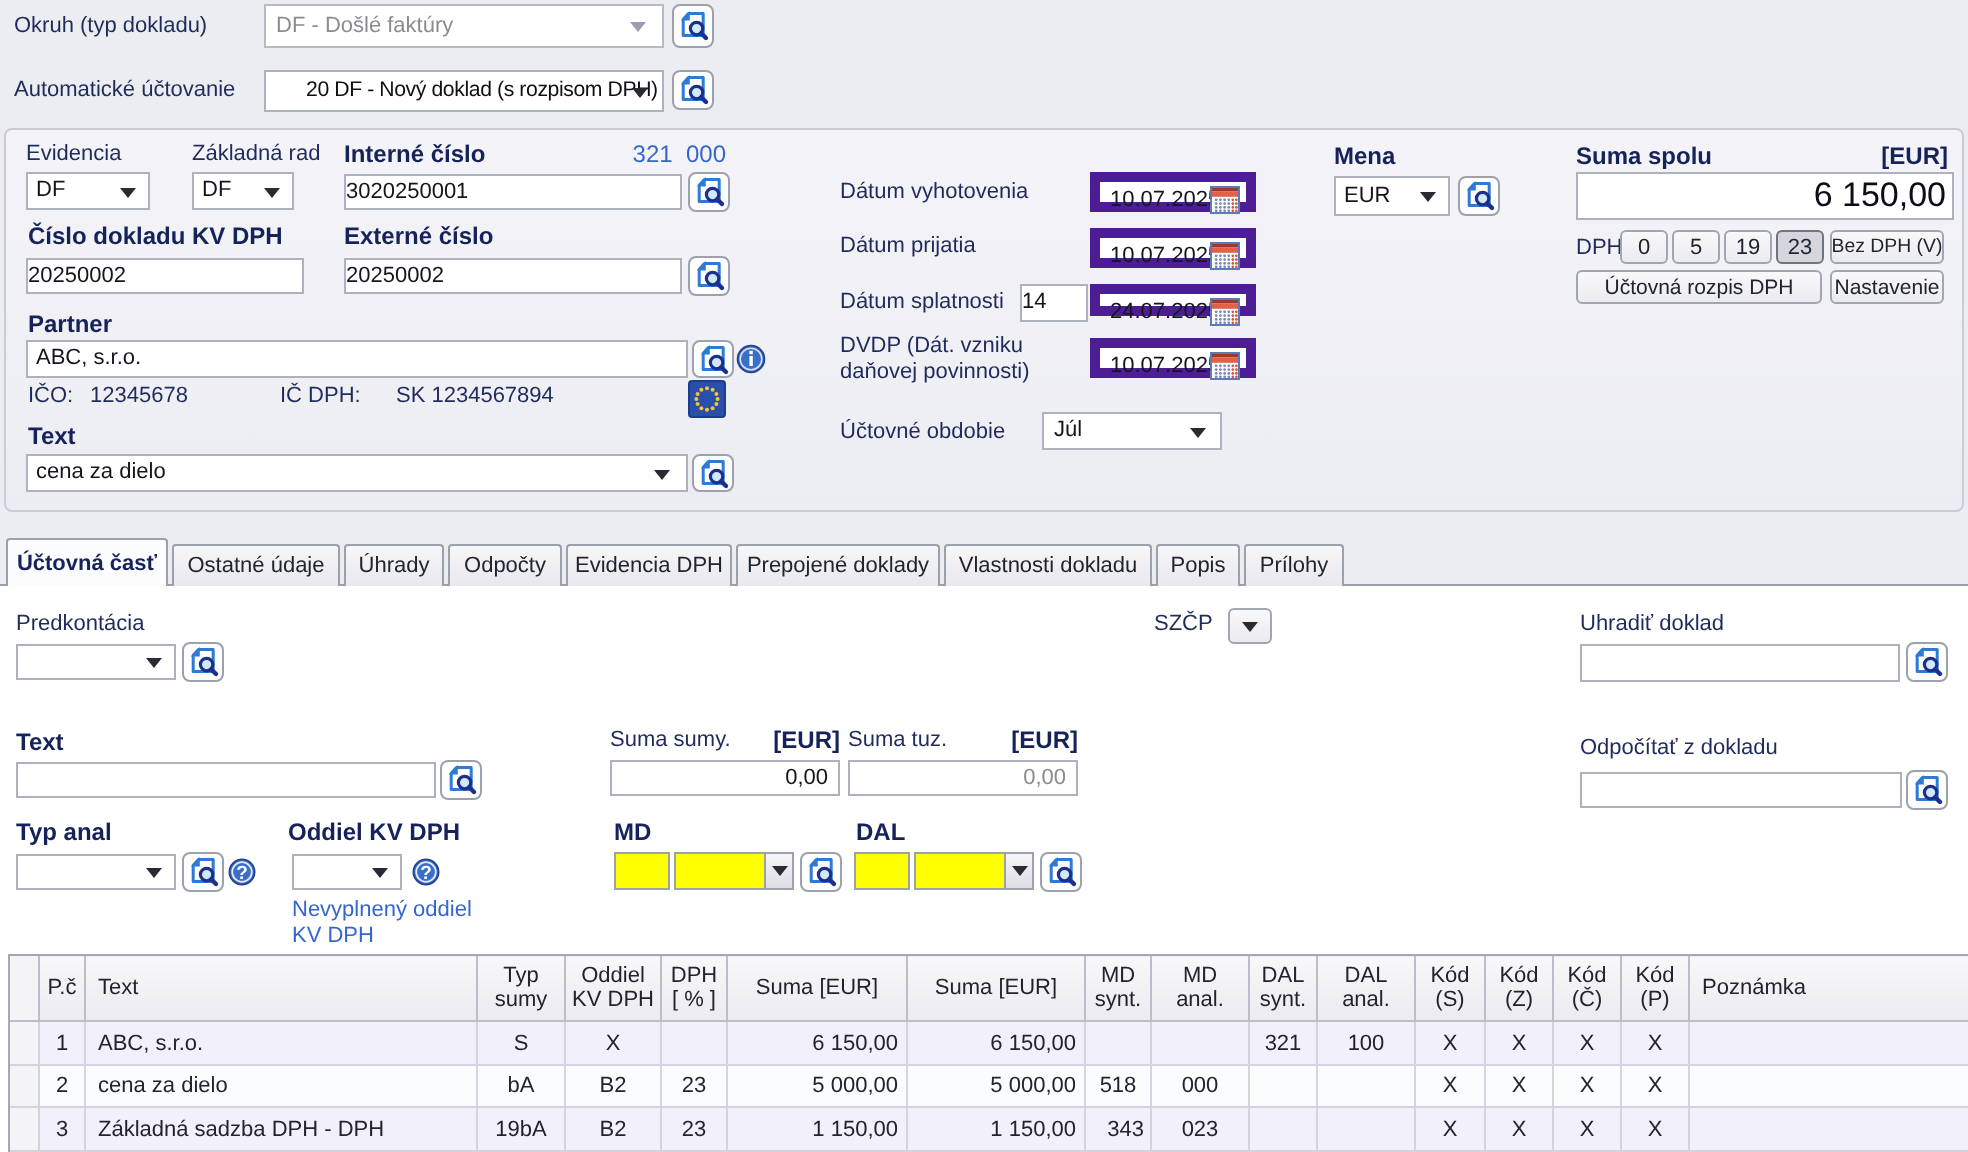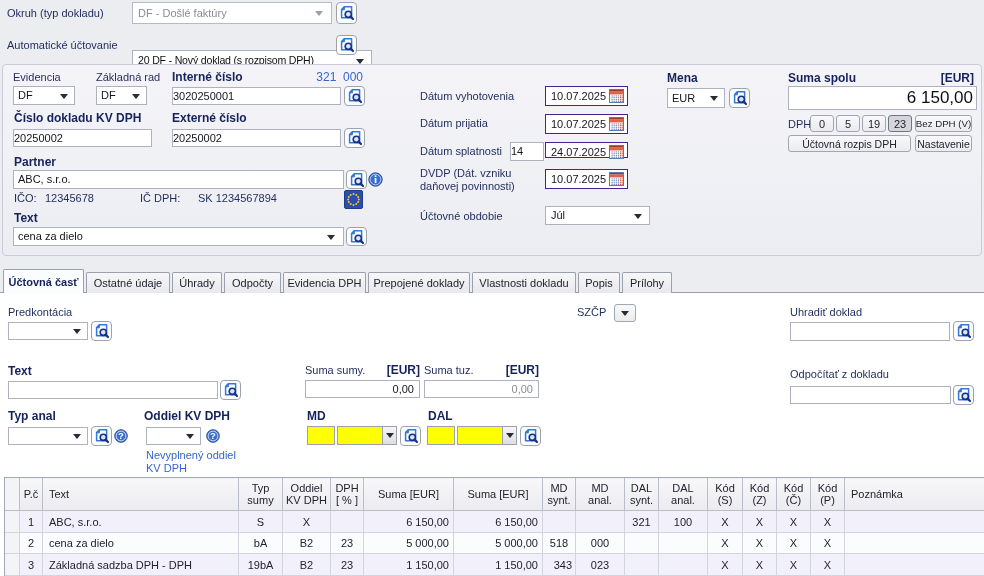--- a/index.html
+++ b/index.html
@@ -11,21 +11,21 @@
 .tbc{}
 .tbr{text-align:right}
 .combo{position:absolute;background:#fff;border:1px solid #aeb2bf;font-size:11px;color:#15151e}
 .arr{position:absolute;width:0;height:0;border-left:4px solid transparent;border-right:4px solid transparent;border-top:5px solid #2a2a33}
 .arrg{border-top-color:#9aa0ab}
 .mag{position:absolute;width:21px;height:20px;background:#fdfdfe;border:1px solid #9ba1ad;border-radius:4px;display:flex;align-items:center;justify-content:center}
 .btn{position:absolute;background:linear-gradient(#f9f9fb,#ebebef);border:1px solid #a0a6b2;border-radius:3px;font-size:11px;color:#20242e;display:flex;align-items:center;justify-content:center}
 .btnsel{background:#d5d5db;border-color:#6f7682}
 .tab{position:absolute;top:272px;height:21px;background:linear-gradient(#f7f7f9,#e8e8ed);border:1px solid #9aa0ac;border-bottom:none;border-radius:2px 2px 0 0;font-size:11px;color:#20242e;display:flex;align-items:center;justify-content:center}
 .cal{position:absolute;right:3px;top:2px}
-.datebox{position:absolute;background:#fff;border:1px solid #4c1d95;font-size:11px;color:#15151e}
+.datebox{position:absolute;background:#fff;border:5px solid #4c1d95;font-size:11px;color:#15151e}
 .yell{position:absolute;background:#ffff00;border:1px solid #9ba1ad}
 table.grid{position:absolute;left:4px;top:477px;width:984px;border-collapse:collapse;table-layout:fixed;background:#fff;font-size:11px;color:#23232e}
 table.grid td,table.grid th{border:1px solid #d2d4df;overflow:hidden;white-space:nowrap;padding:0 3px;font-weight:normal}
 table.grid th{background:linear-gradient(#f8f8fa,#ebebf0);border-color:#babdca;color:#23232e;line-height:12px}
 .rowA{background:#f2f1fb}
 .rowB{background:#fbfcfe}
 </style>
 </head>
 <body>
 <div class="ab" style="left:0;top:293px;width:984px;height:283px;background:#ffffff"></div>
@@ -34,21 +34,21 @@
 <div class="combo" style="left:132px;top:2px;width:200px;height:22px;line-height:20px;color:#8b8b93;padding-left:5px;border-color:#b7bac4">DF - Došlé faktúry<span class="arr arrg" style="right:8px;top:8px"></span></div>
 <div class="mag" style="left:336px;top:2px;height:22px">
     <svg width="16" height="16" viewBox="0 0 16 16">
       <path d="M5.2 1.8 L12.6 1.8 L12.6 12.8 L2.6 12.8 L2.6 4.6 Z" fill="none" stroke="#2e7ad4" stroke-width="1.5" stroke-linejoin="round"></path>
       <path d="M5.4 1.8 L5.4 4.8 L2.6 4.8 Z" fill="#2e7ad4" stroke="#2e7ad4" stroke-width="1"></path>
       <circle cx="9.3" cy="9.3" r="3.1" fill="#cfe9fa" stroke="#1c2f8a" stroke-width="1.6"></circle>
       <path d="M11.6 11.6 L14 14" stroke="#1c2f8a" stroke-width="2.2" stroke-linecap="round"></path>
     </svg>
   </div>
 <div class="ab" style="left:7px;top:39px">Automatické účtovanie</div>
-<div class="combo" style="left:132px;top:50px;width:240px;height:21px;line-height:19px;color:#0f0f16;padding-left:5px"><span style="font-size:10.6px;letter-spacing:-0.2px">20 DF - Nový doklad (s rozpisom DPH)</span><span class="arr" style="right:7px;top:8px"></span></div>
+<div class="combo" style="left:132px;top:35px;width:200px;height:21px;line-height:19px;color:#0f0f16;padding-left:20px"><span style="font-size:10.6px;letter-spacing:-0.2px">20 DF - Nový doklad (s rozpisom DPH)</span><span class="arr" style="right:7px;top:8px"></span></div>
 <div class="mag" style="left:336px;top:35px">
     <svg width="16" height="16" viewBox="0 0 16 16">
       <path d="M5.2 1.8 L12.6 1.8 L12.6 12.8 L2.6 12.8 L2.6 4.6 Z" fill="none" stroke="#2e7ad4" stroke-width="1.5" stroke-linejoin="round"></path>
       <path d="M5.4 1.8 L5.4 4.8 L2.6 4.8 Z" fill="#2e7ad4" stroke="#2e7ad4" stroke-width="1"></path>
       <circle cx="9.3" cy="9.3" r="3.1" fill="#cfe9fa" stroke="#1c2f8a" stroke-width="1.6"></circle>
       <path d="M11.6 11.6 L14 14" stroke="#1c2f8a" stroke-width="2.2" stroke-linecap="round"></path>
     </svg>
   </div>
 
 <div class="ab" style="left:2px;top:64px;width:980px;height:192px;border:1px solid #c9cbd6;border-radius:4px;background:linear-gradient(#f4f4f8,#ecedf2)"></div>
@@ -261,21 +261,21 @@
           <circle cx="13.2" cy="6.9" r="0.7"></circle>
           <circle cx="11.4" cy="8.8" r="0.7"></circle>
           <circle cx="13.2" cy="8.8" r="0.7"></circle>
           <circle cx="11.4" cy="10.7" r="0.7"></circle>
           <circle cx="13.2" cy="10.7" r="0.7"></circle>
           <circle cx="11.4" cy="12.4" r="0.7"></circle>
           <circle cx="13.2" cy="12.4" r="0.7"></circle>
         </g>
       </svg></span></div>
 <div class="ab" style="left:420px;top:210px">Účtovné obdobie</div>
-<div class="combo" style="left:545px;top:206px;width:105px;height:19px;line-height:17px;padding-left:5px">Júl<span class="arr" style="right:7px;top:7px"></span></div>
+<div class="combo" style="left:521px;top:206px;width:90px;height:19px;line-height:17px;padding-left:5px">Júl<span class="arr" style="right:7px;top:7px"></span></div>
 
 <div class="ab b" style="left:667px;top:71px">Mena</div>
 <div class="combo" style="left:667px;top:88px;width:58px;height:20px;line-height:18px;padding-left:4px">EUR<span class="arr" style="right:6px;top:7px"></span></div>
 <div class="mag" style="left:729px;top:88px">
     <svg width="16" height="16" viewBox="0 0 16 16">
       <path d="M5.2 1.8 L12.6 1.8 L12.6 12.8 L2.6 12.8 L2.6 4.6 Z" fill="none" stroke="#2e7ad4" stroke-width="1.5" stroke-linejoin="round"></path>
       <path d="M5.4 1.8 L5.4 4.8 L2.6 4.8 Z" fill="#2e7ad4" stroke="#2e7ad4" stroke-width="1"></path>
       <circle cx="9.3" cy="9.3" r="3.1" fill="#cfe9fa" stroke="#1c2f8a" stroke-width="1.6"></circle>
       <path d="M11.6 11.6 L14 14" stroke="#1c2f8a" stroke-width="2.2" stroke-linecap="round"></path>
     </svg>

